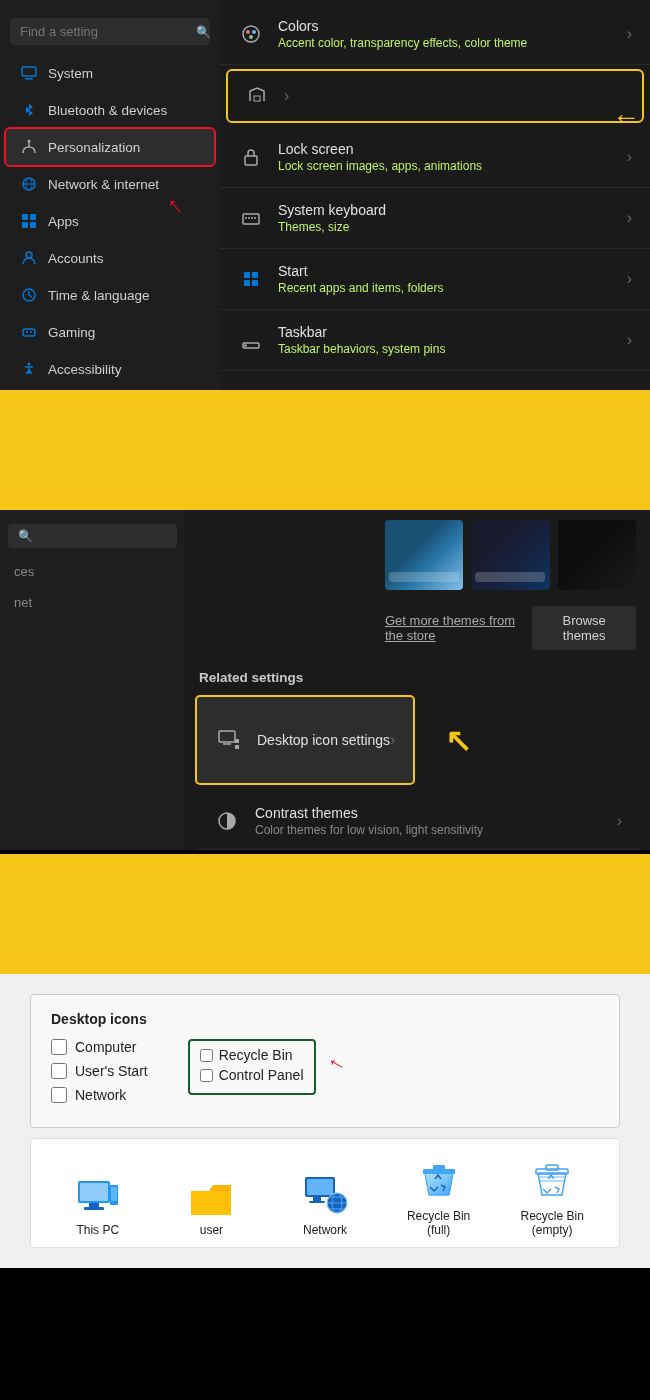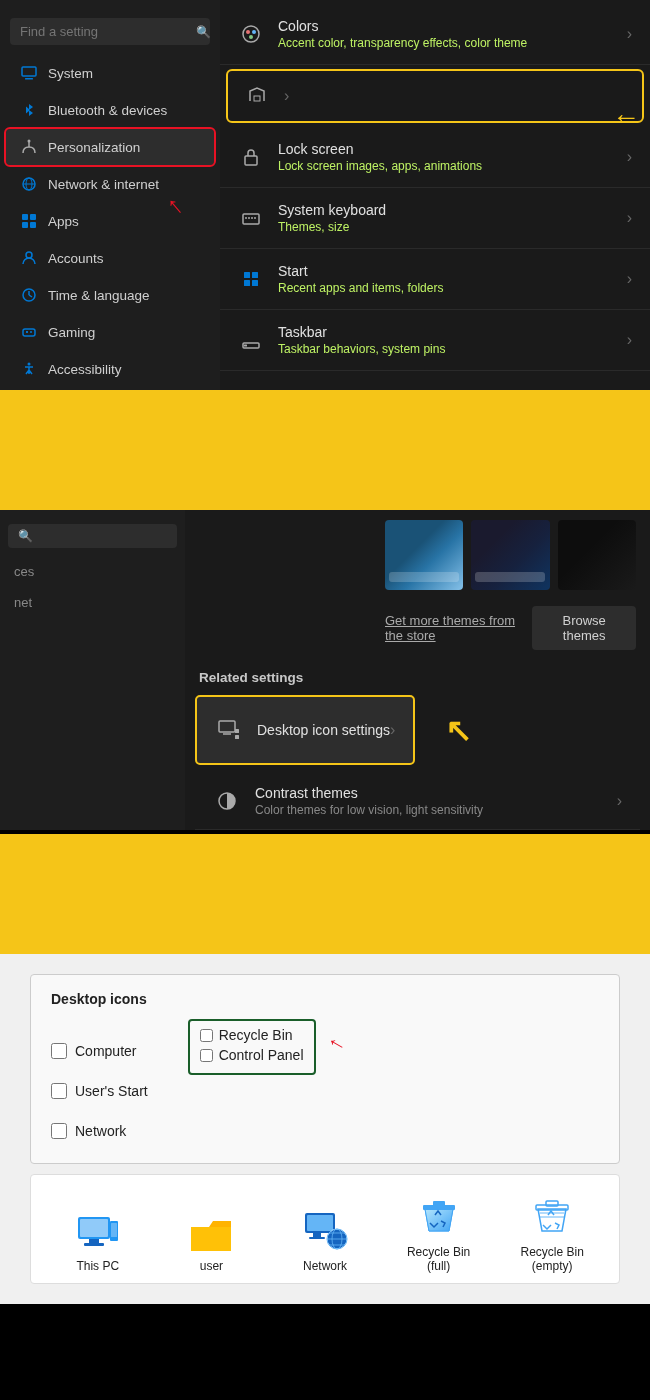--- a/index.html
+++ b/index.html
@@ -155,21 +155,21 @@
     }
     .related-settings-label {
       padding: 10px 14px 6px 14px;
       color: #c8c8c8;
       font-size: 13.5px;
       font-weight: 600;
     }
     .desktop-icon-item {
       display: flex;
       align-items: center;
-      padding: 19px 18px;
+      padding: 29px 18px;
       background: #2d2d2d;
       border: 2px solid #f5c518;
       border-radius: 5px;
       margin: 4px 10px;
       cursor: pointer;
       color: #d0d0d0;
     }
     .contrast-item {
       display: flex;
       align-items: center;
@@ -245,21 +245,20 @@
       font-weight: 600;
       color: #222;
       margin-bottom: 12px;
     }
     .checkbox-row {
       display: flex;
       align-items: flex-end;
       margin-bottom: 8px;
       font-size: 14px;
       color: #222;
-      margin-top: 24px;
     }
     .checkbox-row input[type=checkbox] {
       margin-right: 8px;
       width: 16px;
       height: 16px;
     }
     .recycle-group {
       border: 2px solid #1a5e2a;
       border-radius: 4px;
       padding: 6px 10px;

